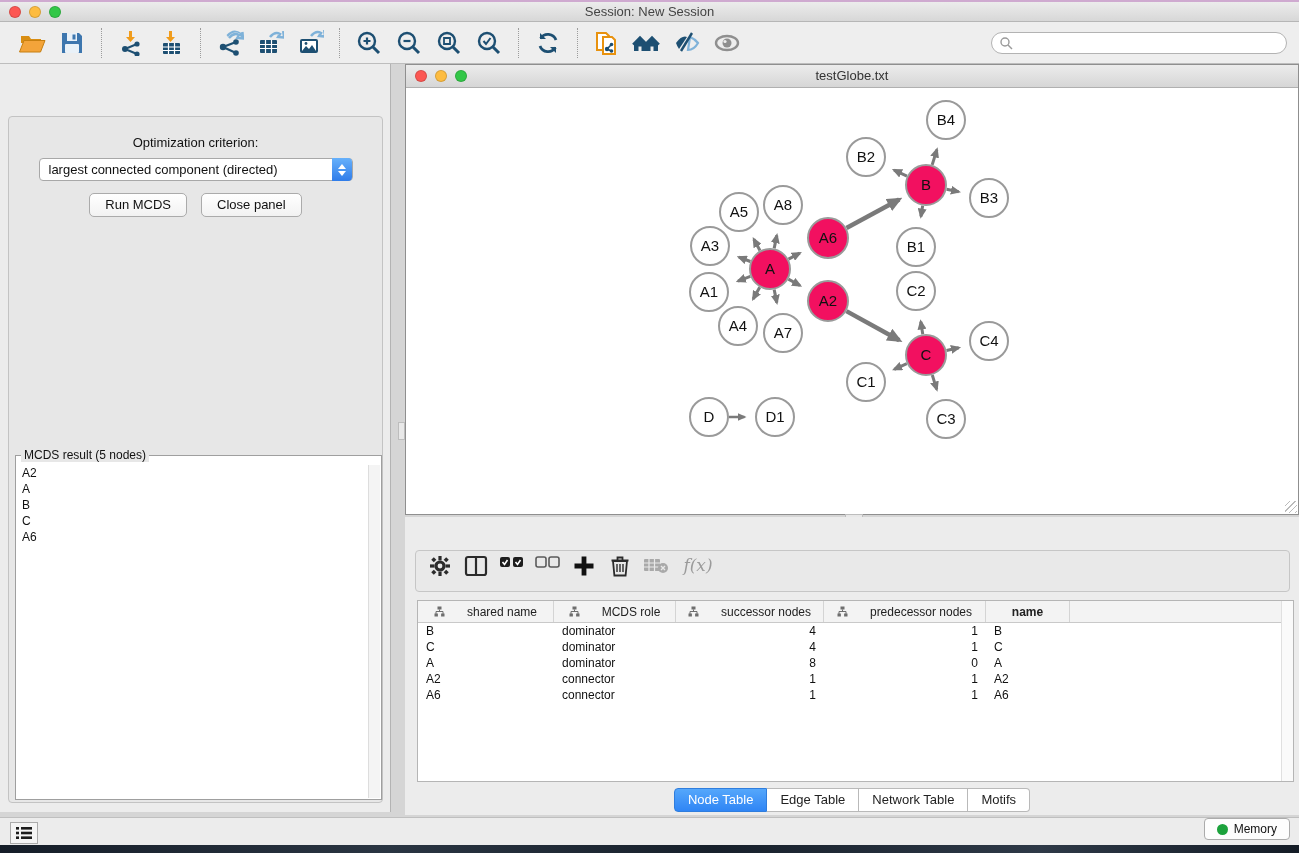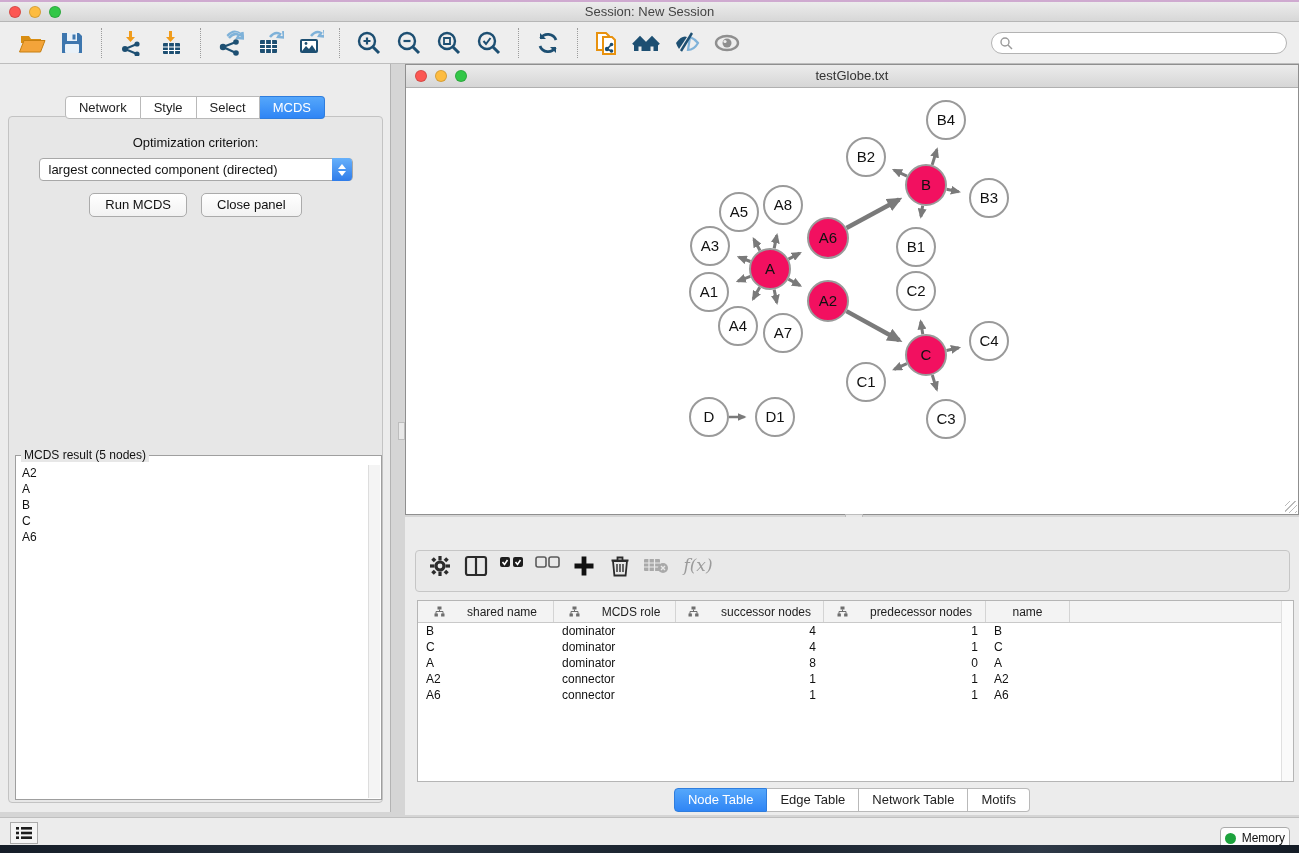--- a/index.html
+++ b/index.html
@@ -79,22 +79,22 @@
   .tp-tabs{position:absolute;left:0;right:0;top:271px;display:flex;justify-content:center}
   .seg{font-size:13px;color:#222;background:#fff;border:1px solid #b9b9b9;border-left:none;padding:3px 13px;line-height:16px}
   .seg:first-child{border-left:1px solid #b9b9b9;border-radius:4px 0 0 4px}
   .seg:last-child{border-radius:0 4px 4px 0}
   .seg.active{background:linear-gradient(#55a7fb,#2f85f5);border-color:#2f7ddd;color:#fff}
 
   
   .statusbar{position:absolute;left:0;right:0;top:817px;height:28px;background:#ececec;border-top:1px solid #bfbfbf}
   .console-btn{position:absolute;left:10px;top:4px;width:28px;height:22px;background:#f5f5f5;border:1px solid #ababab;
     display:flex;align-items:center;justify-content:center}
-  .memory-btn{position:absolute;right:9px;top:9px;height:22px;background:#fdfdfd;border:1px solid #ababab;border-radius:4px;
-    display:flex;align-items:center;gap:6px;padding:0 4px;font-size:12px;color:#111}
+  .memory-btn{position:absolute;right:9px;top:0;height:22px;background:#fdfdfd;border:1px solid #ababab;border-radius:4px;
+    display:flex;align-items:center;gap:6px;padding:0 12px;font-size:12px;color:#111}
   .mem-dot{width:11px;height:11px;border-radius:50%;background:#1ca23c}
   .desktop-strip{position:absolute;left:0;right:0;bottom:0;height:8px;
     background:linear-gradient(90deg,#151d28,#2a3542 30%,#17202b 55%,#2e3947 80%,#141c26)}
 </style>
 </head>
 <body>
 
 <div id="app">
 
   <div class="titlebar">
@@ -240,26 +240,20 @@
     <div class="search">
       <svg width="14" height="14" viewBox="0 0 14 14">
         <circle cx="6" cy="6" r="4" fill="none" stroke="#9a9a9a" stroke-width="1.4"></circle>
           <path d="M9 9l4 4" stroke="#9a9a9a" stroke-width="1.4"></path>
       </svg>
       <input type="text" placeholder="" style="">
     </div>
   </div>
 
   <div class="control-panel">
-    <div class="tabs-row">
-        <div class="tab">Network</div>
-        <div class="tab">Style</div>
-        <div class="tab">Select</div>
-        <div class="tab active">MCDS</div>
-      </div>
     <div class="cp-content">
       <div class="opt-label">Optimization criterion:</div>
       <div class="dropdown">
         <span>largest connected component (directed)</span>
         <span class="dd-step">
             <i class="dd-up"></i>
             <i class="dd-down"></i>
           </span>
       </div>
       <div class="btn-row">
@@ -461,21 +455,21 @@
           </div>
           <div class="dt-hcell" style="width: 162px;">
   <svg width="11" height="11" viewBox="0 0 11 11">
     <rect x="3.5" y="0.5" width="4" height="3" fill="#6e6e6e"></rect>
     <path d="M5.5 3.5v2M2 8V5.5h7V8" fill="none" stroke="#6e6e6e" stroke-width="1"></path>
     <rect x="0.5" y="7.5" width="3.4" height="3" fill="#6e6e6e"></rect>
     <rect x="7.1" y="7.5" width="3.4" height="3" fill="#6e6e6e"></rect>
   </svg>
 <span>predecessor nodes</span>
           </div>
-          <div class="dt-hcell" style="width: 84px;">
+          <div class="dt-hcell" style="width: 84px; font-weight: bold;">
             <span>name</span>
           </div>
         </div>
       <div id="dt-body">
           <div class="dt-row">
             <div class="dt-cell" style="width: 136px;">B</div>
             <div class="dt-cell" style="width: 122px;">dominator</div>
             <div class="dt-cell right" style="width: 148px;">4</div>
             <div class="dt-cell right" style="width: 162px;">1</div>
             <div class="dt-cell" style="width: 84px;">B</div>

